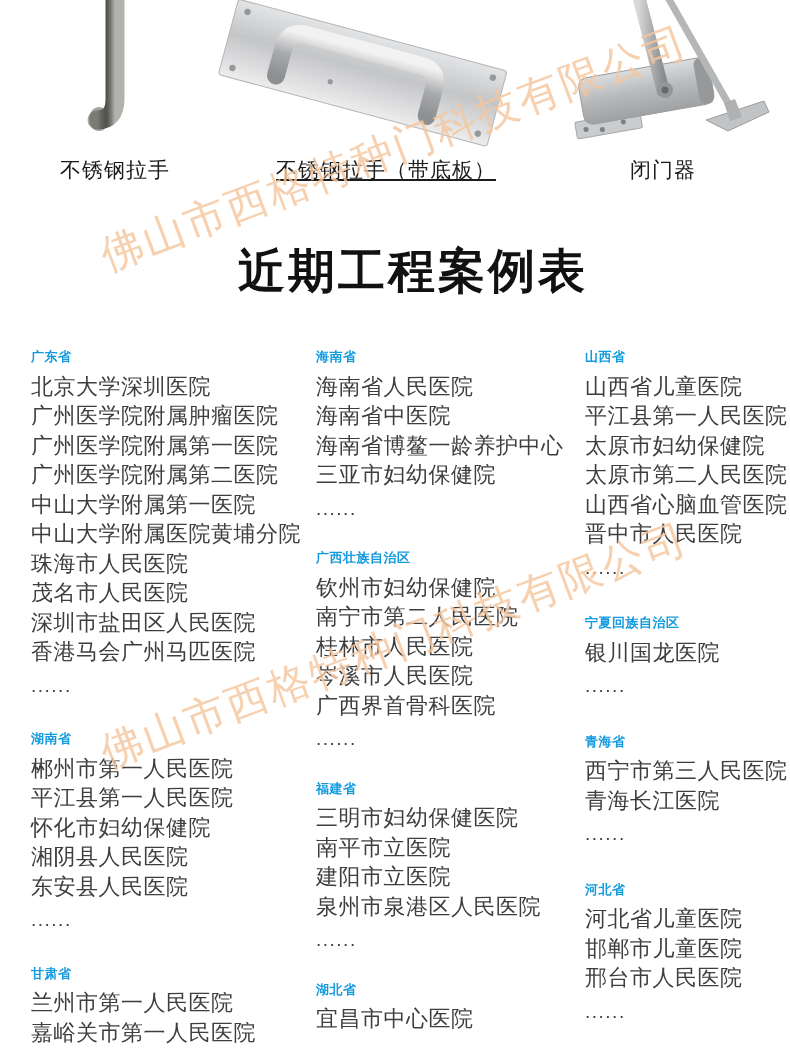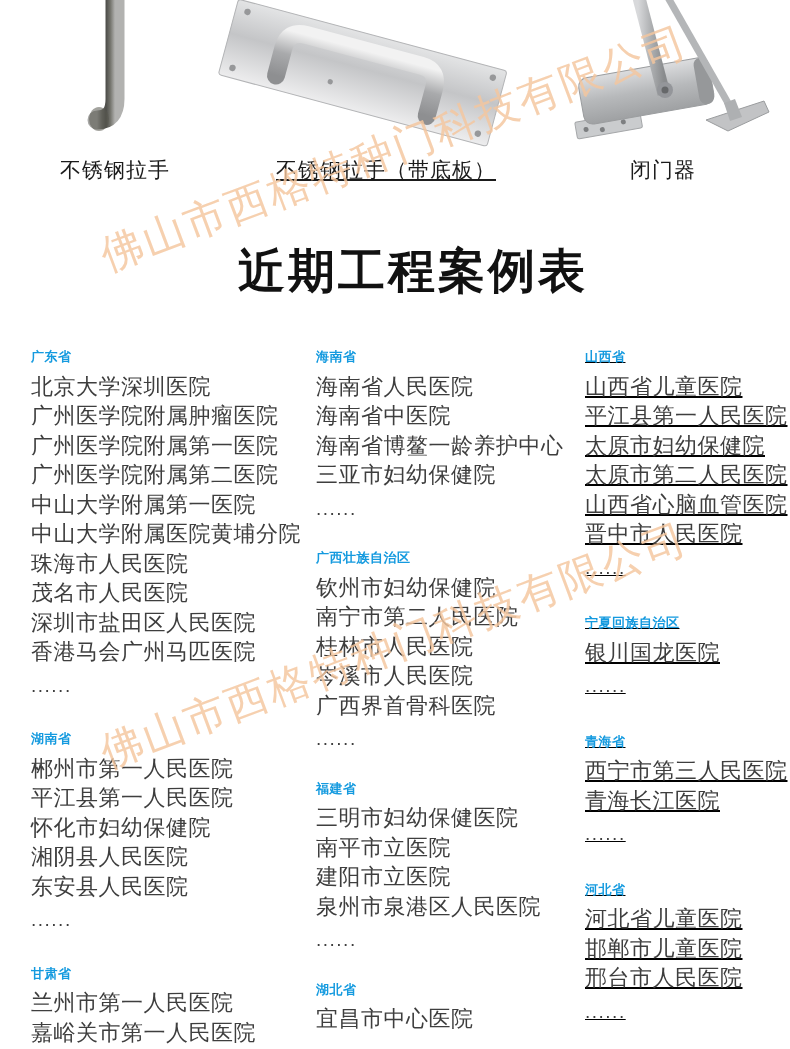--- a/index.html
+++ b/index.html
@@ -21,21 +21,21 @@
   #page-title{
     position:absolute;top:240px;left:0;width:790px;box-sizing:border-box;padding-left:36px;
     text-align:center;font-size:47px;font-weight:700;color:#111111;letter-spacing:3px;
   }
   .column{position:absolute;top:342px;}
   #col-0{left:31px;width:283px;}
   #col-1{left:316px;width:262px;}
   #col-2{left:585px;width:202px;}
   .section{margin-bottom:24px;}
   #col-1 .section{margin-bottom:20px;}
-  #col-2 .section{margin-bottom:26px;text-decoration:underline;}
+  #col-2 .section{margin-bottom:26px;}
   .section-header{
     font-size:13px;font-weight:700;color:#149adf;line-height:29.5px;letter-spacing:0.5px;
   }
   .item{
     font-size:22px;color:#3e3e3e;line-height:29.5px;letter-spacing:0.5px;white-space:nowrap;
   }
   .dots{
     font-size:19px;color:#3e3e3e;line-height:29.5px;margin-top:4px;letter-spacing:1.5px;
   }
   .watermark{

